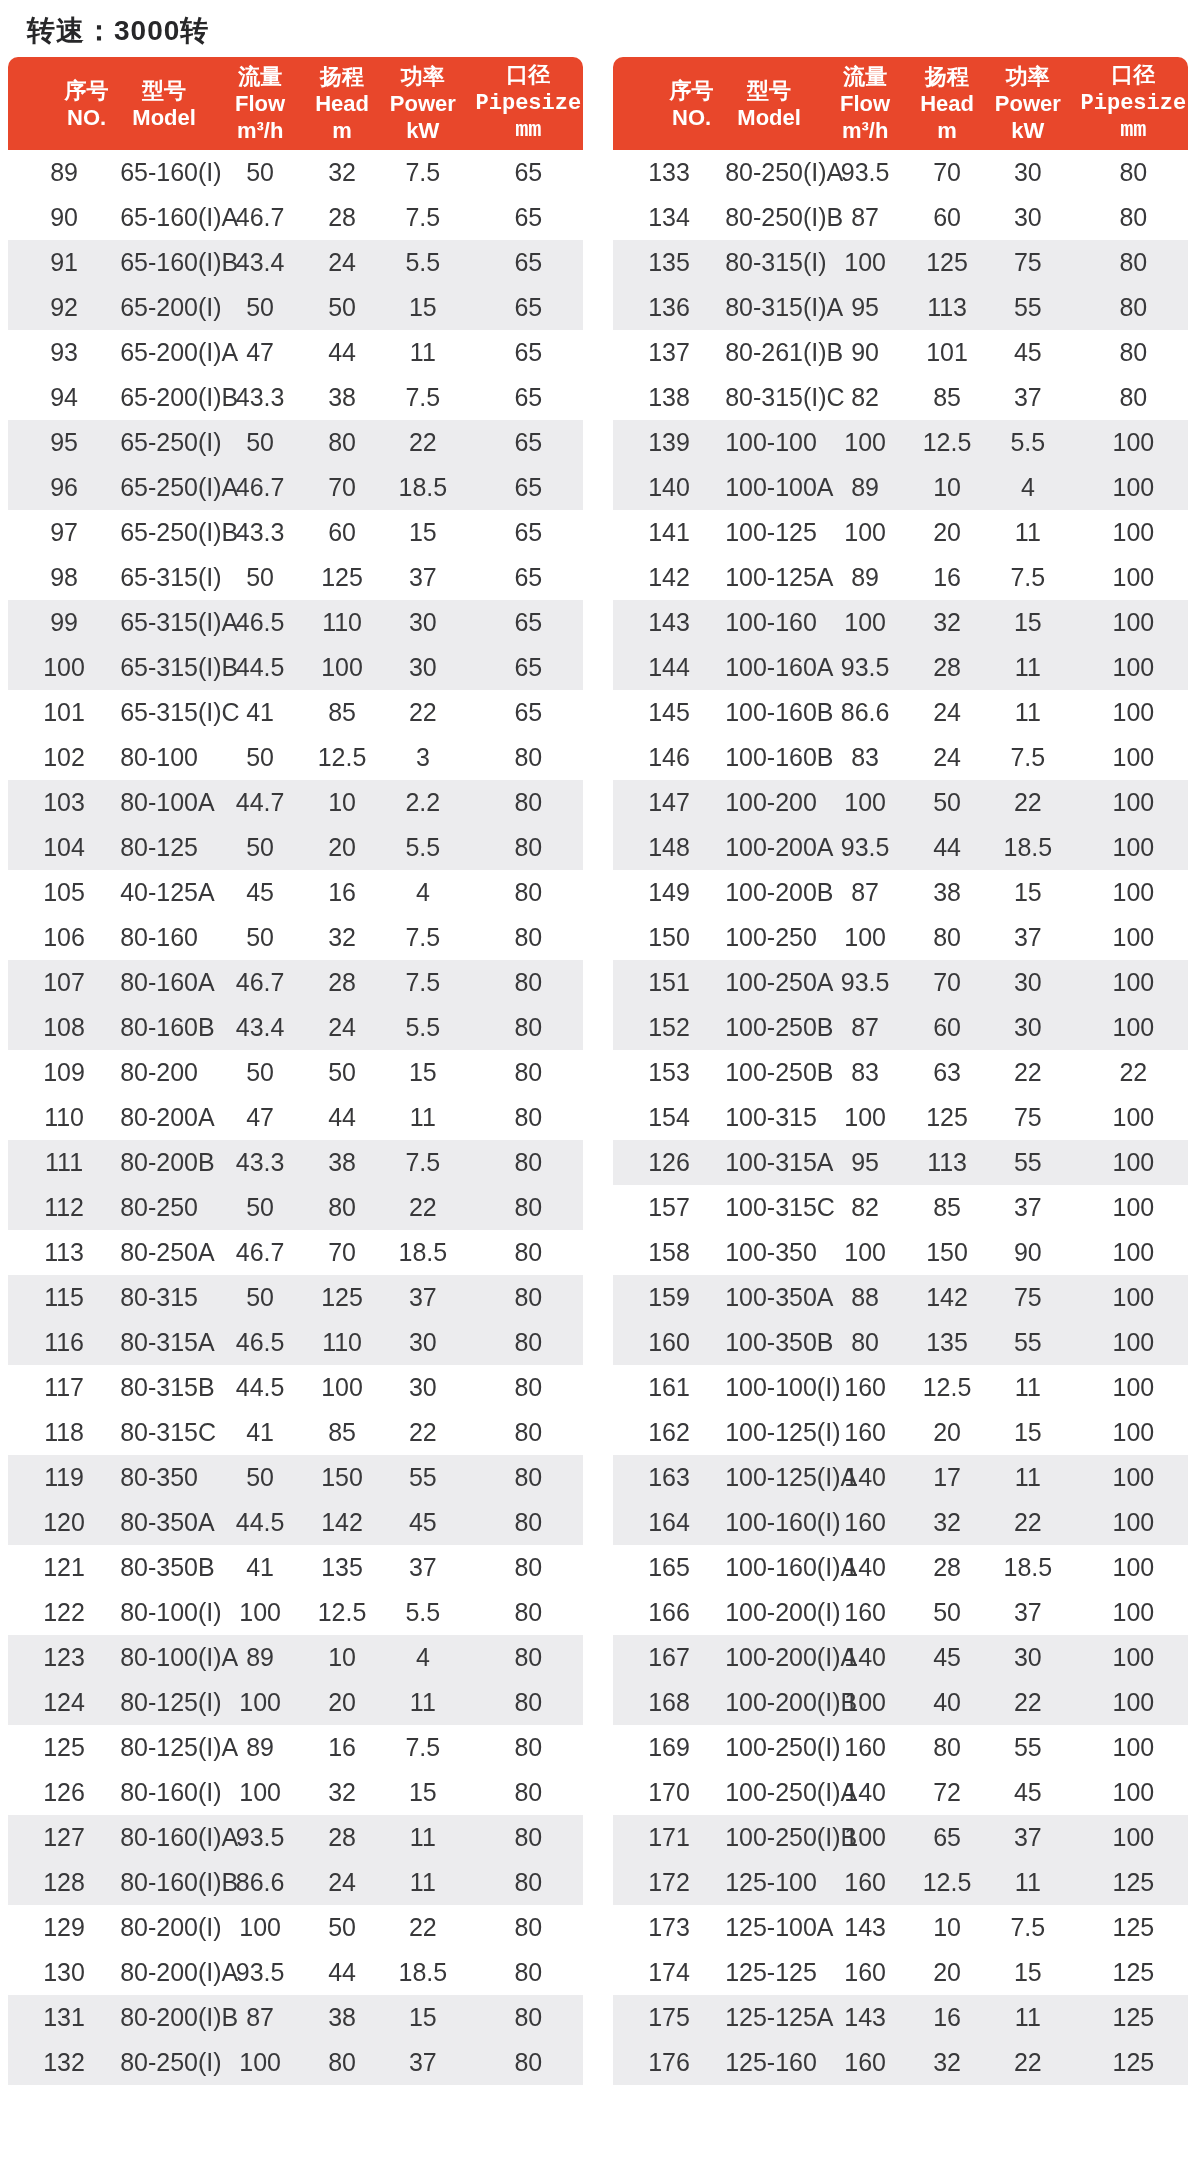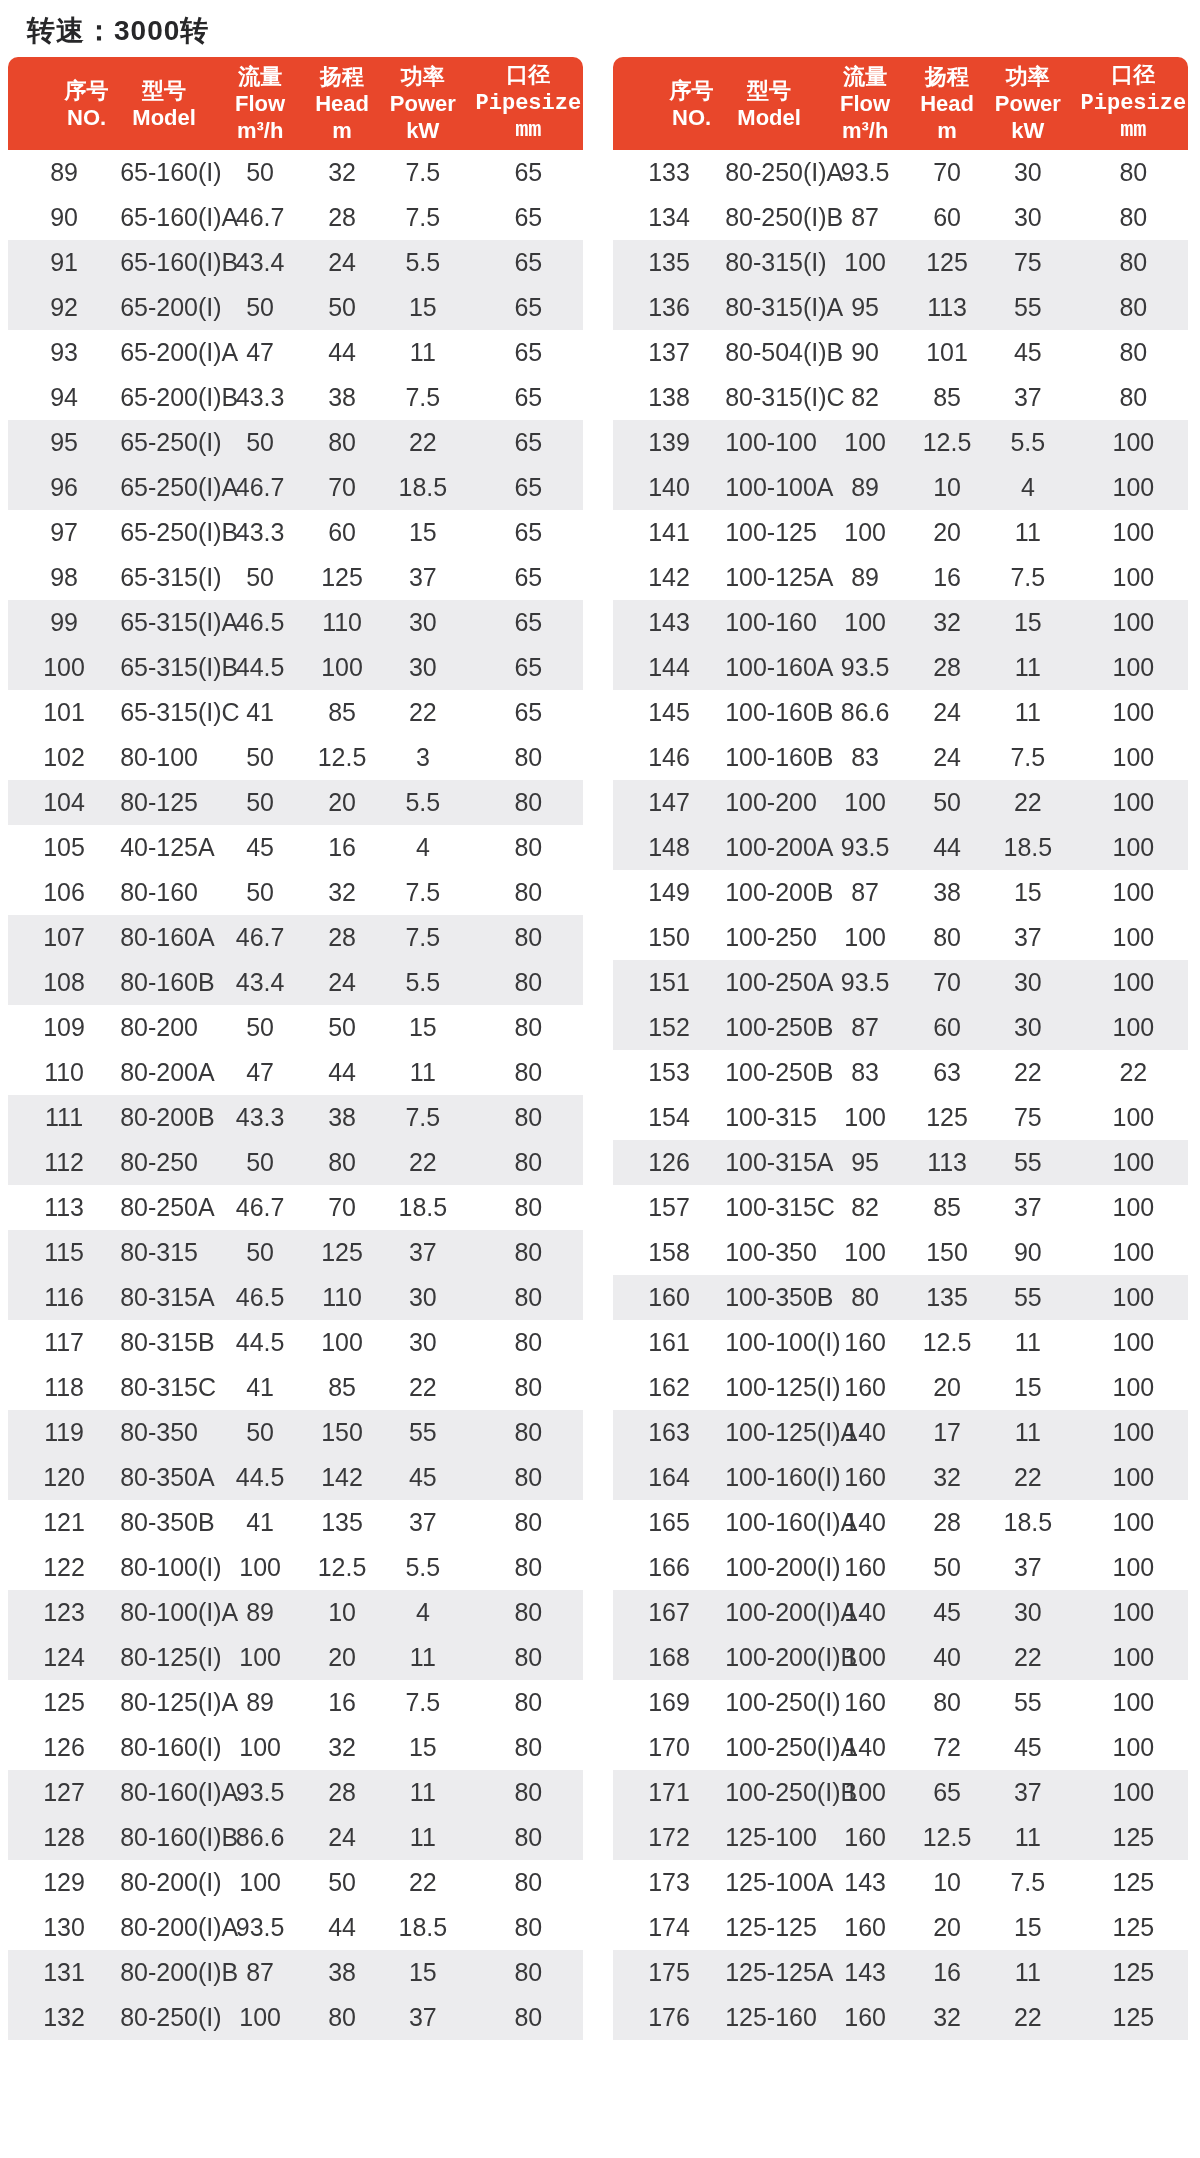--- a/index.html
+++ b/index.html
@@ -222,20 +222,28 @@
         </tr>
         <tr>
           <td>102</td>
           <td>80-100</td>
           <td>50</td>
           <td>12.5</td>
           <td>3</td>
           <td>80</td>
         </tr>
         <tr class="alt">
+          <td>103</td>
+          <td>80-100A</td>
+          <td>44.7</td>
+          <td>10</td>
+          <td>2.2</td>
+          <td>80</td>
+        </tr>
+        <tr class="alt">
           <td>104</td>
           <td>80-125</td>
           <td>50</td>
           <td>20</td>
           <td>5.5</td>
           <td>80</td>
         </tr>
         <tr>
           <td>105</td>
           <td>40-125A</td>
@@ -524,21 +532,21 @@
         <tr class="alt">
           <td>136</td>
           <td>80-315(I)A</td>
           <td>95</td>
           <td>113</td>
           <td>55</td>
           <td>80</td>
         </tr>
         <tr>
           <td>137</td>
-          <td>80-504(I)B</td>
+          <td>80-261(I)B</td>
           <td>90</td>
           <td>101</td>
           <td>45</td>
           <td>80</td>
         </tr>
         <tr>
           <td>138</td>
           <td>80-315(I)C</td>
           <td>82</td>
           <td>85</td>
@@ -688,20 +696,28 @@
           <td>85</td>
           <td>37</td>
           <td>100</td>
         </tr>
         <tr>
           <td>158</td>
           <td>100-350</td>
           <td>100</td>
           <td>150</td>
           <td>90</td>
+          <td>100</td>
+        </tr>
+        <tr class="alt">
+          <td>159</td>
+          <td>100-350A</td>
+          <td>88</td>
+          <td>142</td>
+          <td>75</td>
           <td>100</td>
         </tr>
         <tr class="alt">
           <td>160</td>
           <td>100-350B</td>
           <td>80</td>
           <td>135</td>
           <td>55</td>
           <td>100</td>
         </tr>

